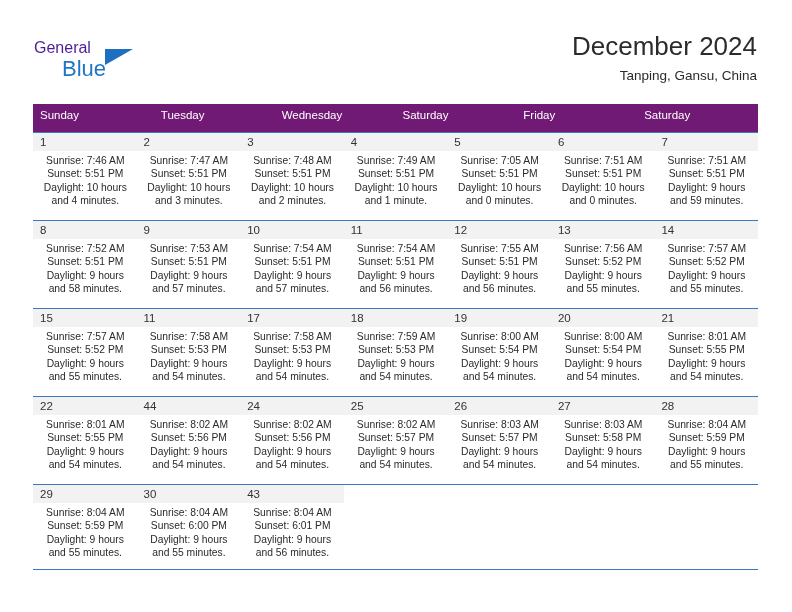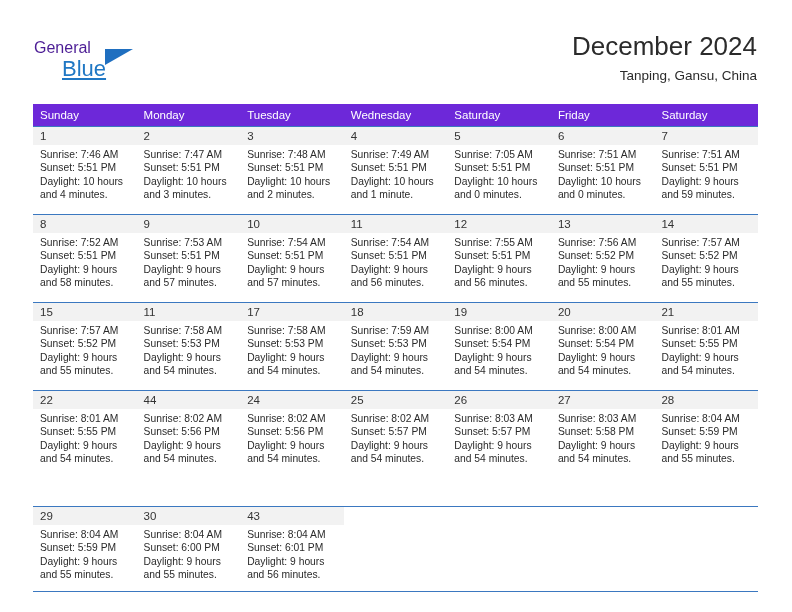--- a/index.html
+++ b/index.html
@@ -47,21 +47,20 @@
     display: block;
   }
   .logo-line2 {
     font-size: 22px;
     color: #1f77c4;
     line-height: 22px;
     font-weight: 400;
     display: block;
     margin-left: 28px;
     margin-top: -2px;
-    text-decoration: underline;
   }
   .logo-tri {
     position: absolute;
     left: 71px;
     top: 13px;
     width: 0;
     height: 0;
     border-left: 28px solid #1f6fc0;
     border-bottom: 16px solid transparent;
   }
@@ -91,22 +90,22 @@
   
   .calendar {
     position: absolute;
     left: 33px;
     top: 104px;
     width: 725px;
   }
 
   .dow-row {
     display: flex;
-    background: #6d28d9;
-    height: 22px;
+    background: #701a75;
+    height: 28px;
   }
   .dow-cell {
     flex: 1 1 0;
     color: #ffffff;
     font-size: 11.5px;
     line-height: 22px;
     padding-left: 7px;
     box-sizing: border-box;
     white-space: nowrap;
     overflow: hidden;
@@ -114,21 +113,20 @@
 
   .week-row {
     display: flex;
     border-top: 1.5px solid #3b78c0;
     height: 88px;
     box-sizing: border-box;
   }
   .week-row.last {
     border-bottom: 1.5px solid #3b78c0;
     height: 86px;
-    margin-top: 28px;
   }
 
   .day-cell {
     flex: 1 1 0;
     box-sizing: border-box;
     position: relative;
     background: #ffffff;
     overflow: hidden;
   }
 
@@ -142,20 +140,21 @@
     padding-left: 7px;
     box-sizing: border-box;
   }
   .day-cell.empty .day-num {
     background: #ffffff;
   }
 
   .day-body {
     padding: 3px 6px 0 7px;
     box-sizing: border-box;
+    text-align: center;
   }
   .day-line {
     font-size: 10.3px;
     line-height: 13.3px;
     color: #2a2a2a;
     white-space: nowrap;
   }
 </style>
 </head>
 <body>
@@ -174,21 +173,20 @@
       <div class="month-title">December 2024</div>
       <div class="location">Tanping, Gansu, China</div>
     </div>
 
   </div>
 
   <div class="calendar">
 
     <div class="dow-row">
       <div class="dow-cell">Sunday</div>
-      <div class="dow-cell">Monday</div>
       <div class="dow-cell">Tuesday</div>
       <div class="dow-cell">Wednesday</div>
       <div class="dow-cell">Saturday</div>
       <div class="dow-cell">Friday</div>
       <div class="dow-cell">Saturday</div>
     </div>
 
     <div class="week-row">
       <div class="day-cell">
         <span class="day-num">1</span>

